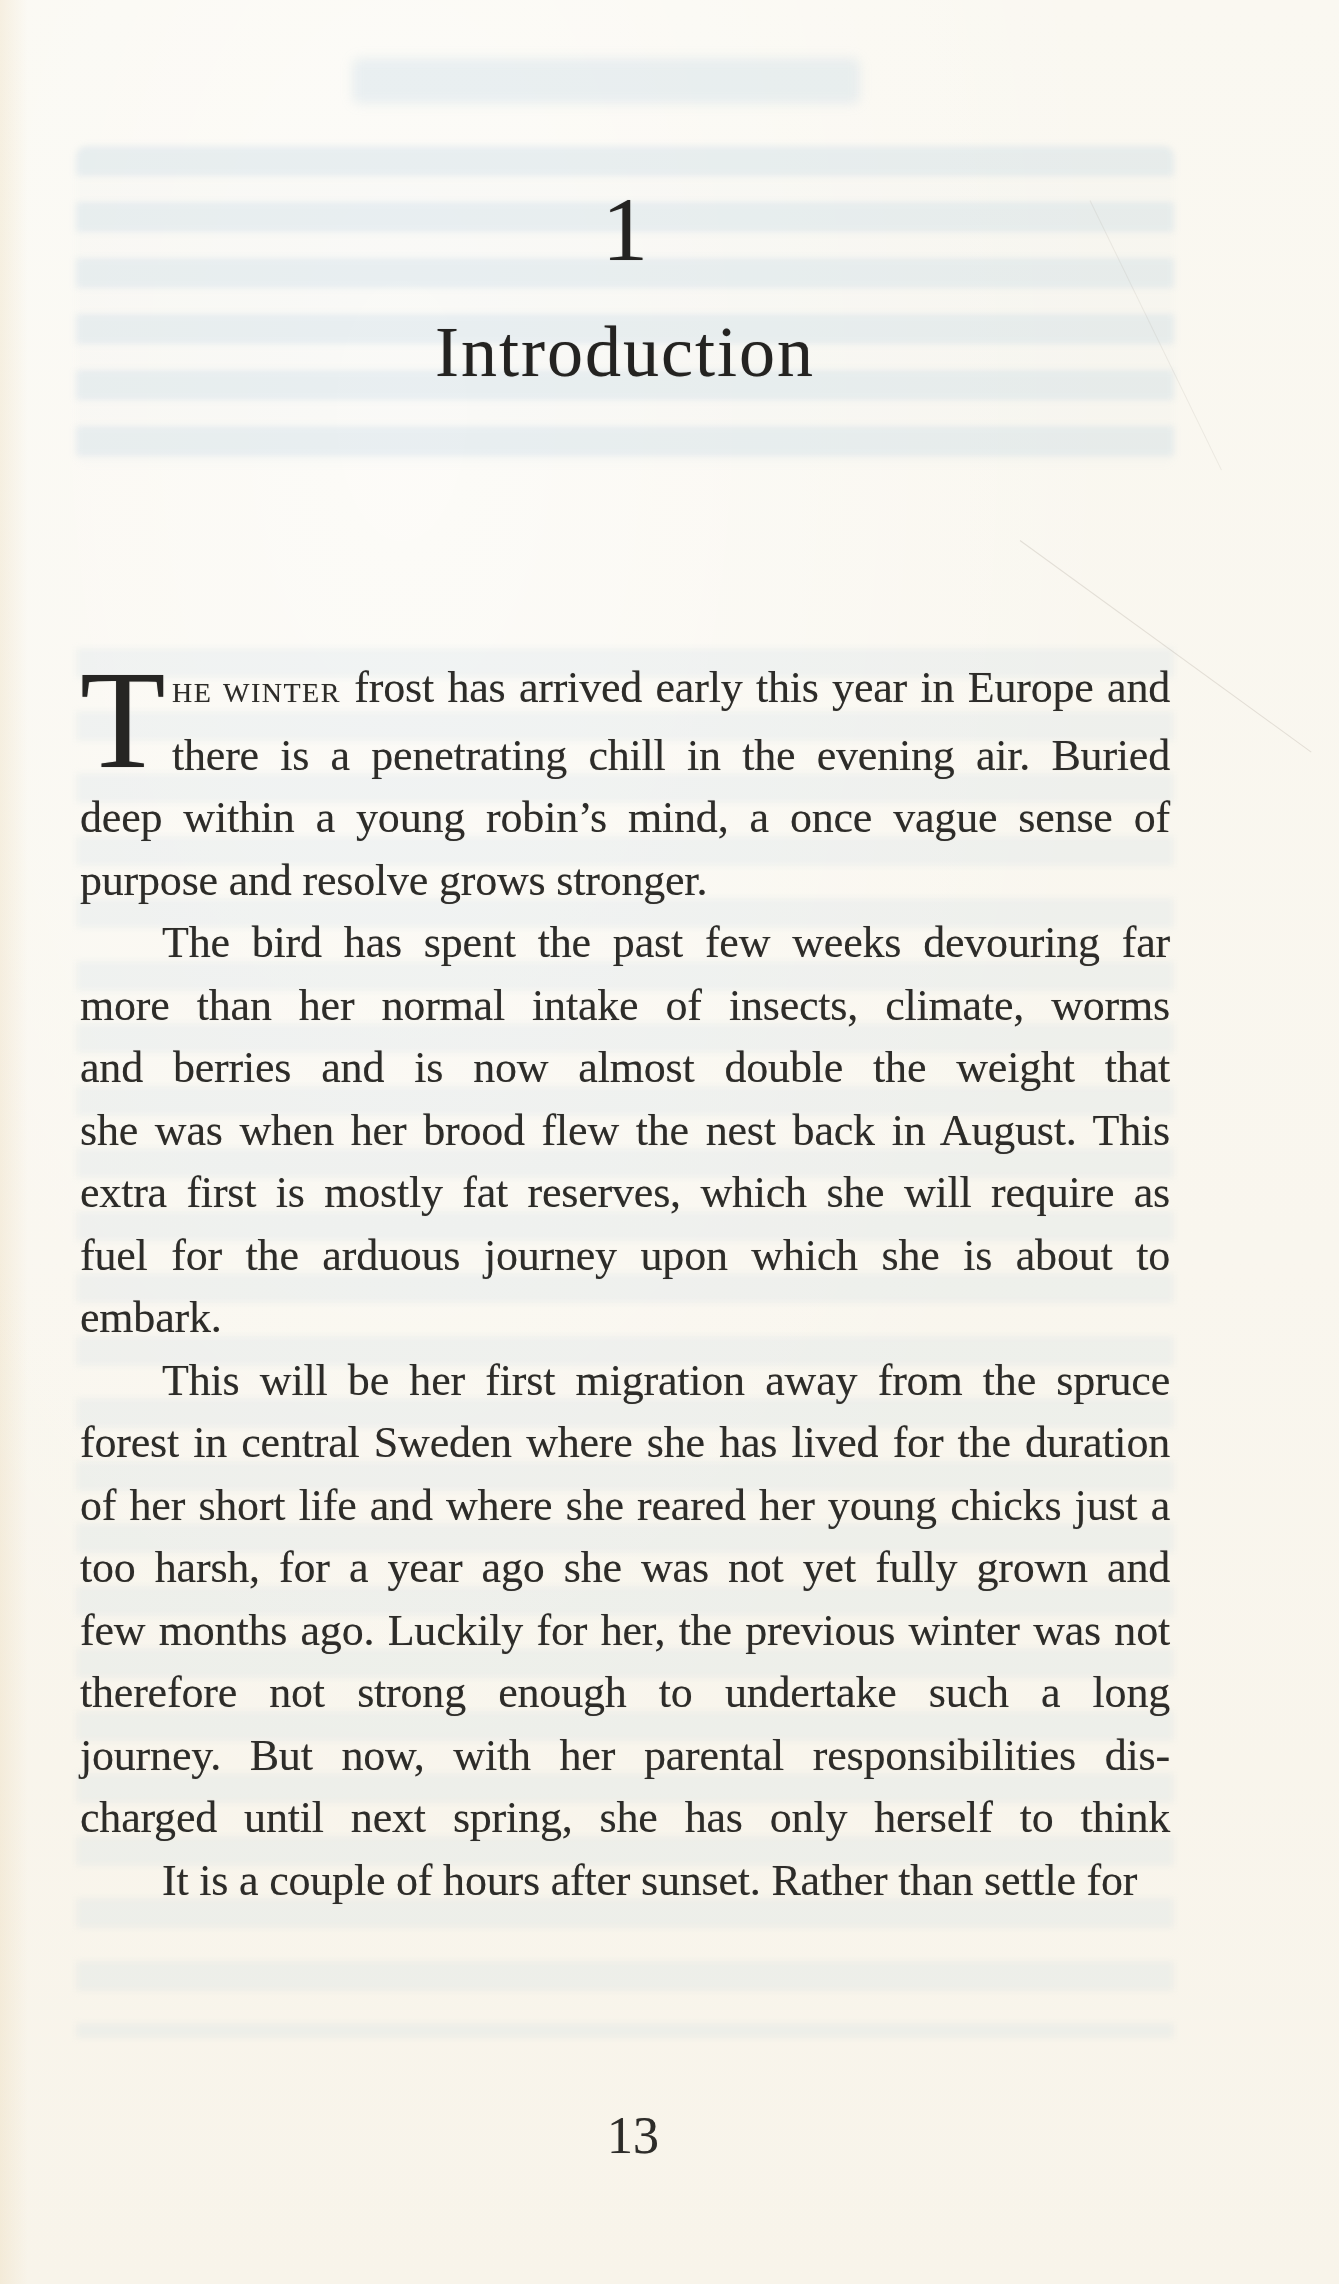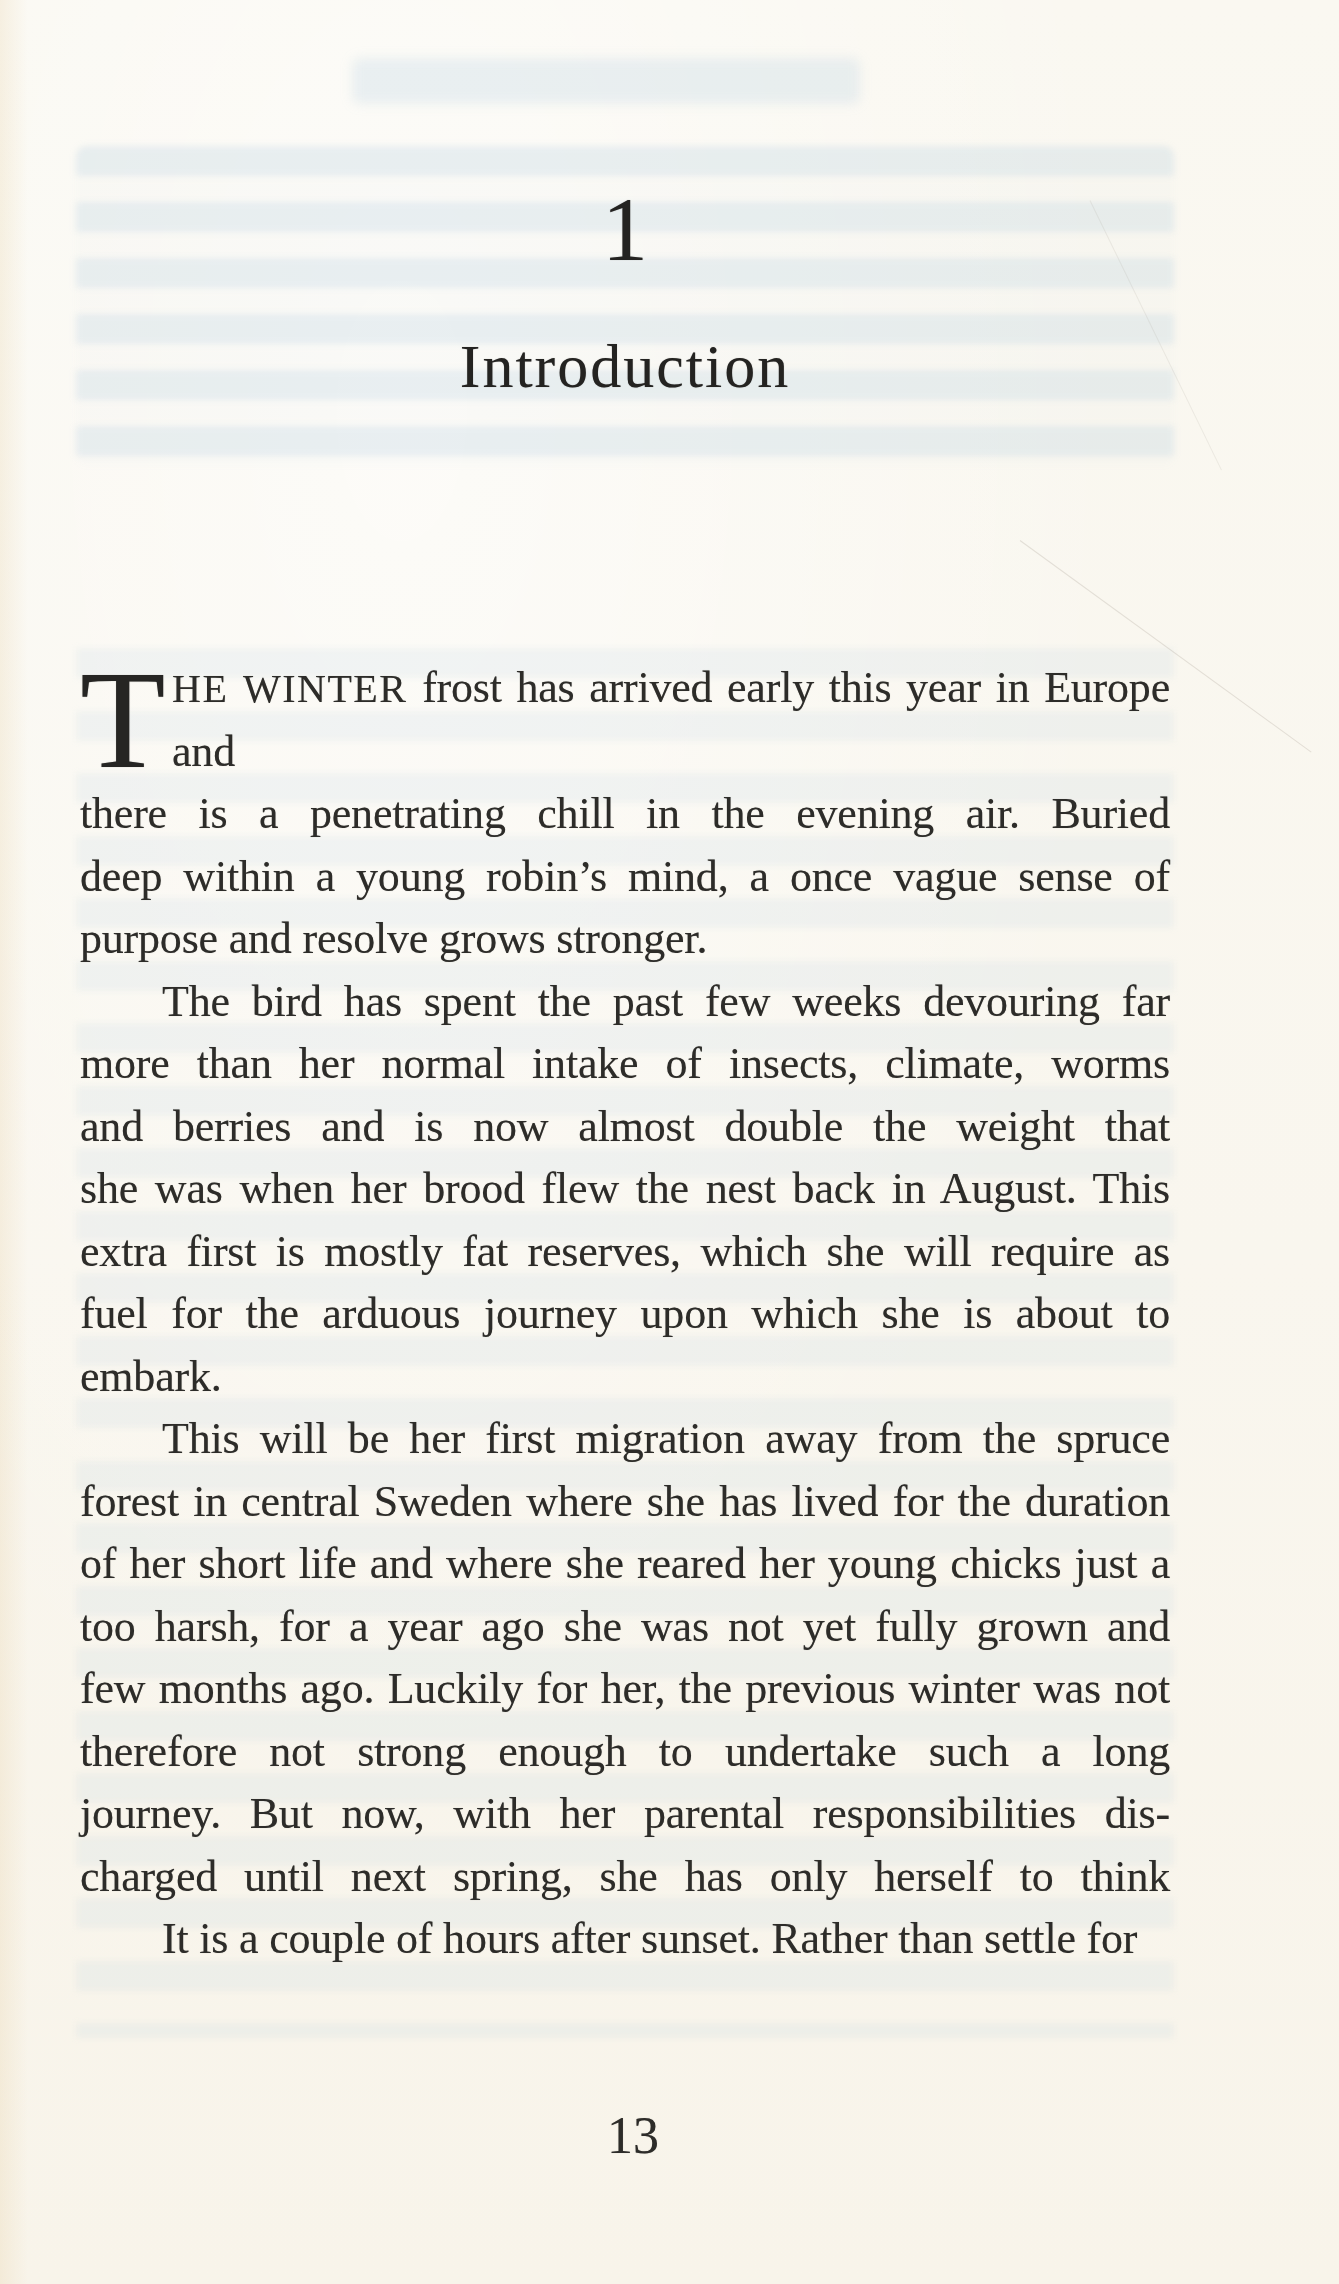--- a/index.html
+++ b/index.html
@@ -70,22 +70,22 @@
     text-align: center;
     color: #242321;
     text-shadow: 0 0 1px rgba(36,35,33,0.35);
   }
   .chapter-number {
     top: 183px;
     font-size: 92px;
     line-height: 92px;
   }
   .chapter-title {
-    top: 320px;
-    font-size: 62px;
+    top: 306px;
+    font-size: 72px;
     line-height: 92px;
     letter-spacing: 2px;
   }
 
   .body-text {
     position: absolute;
     left: 80px;
     top: 657px;
     width: 1090px;
     font-size: 44px;
@@ -106,21 +106,21 @@
   .drop-cap {
     float: left;
     width: 92px;
     height: 126px;
     font-size: 140px;
     line-height: 126px;
     color: #262523;
     text-shadow: 0 0 1px rgba(38,37,35,0.4);
   }
   .small-caps {
-    font-size: 40px;
+    font-size: 28px;
     letter-spacing: 1.5px;
   }
 
   .page-number {
     position: absolute;
     left: 88px;
     top: 2112px;
     width: 1090px;
     text-align: center;
     font-size: 52px;

